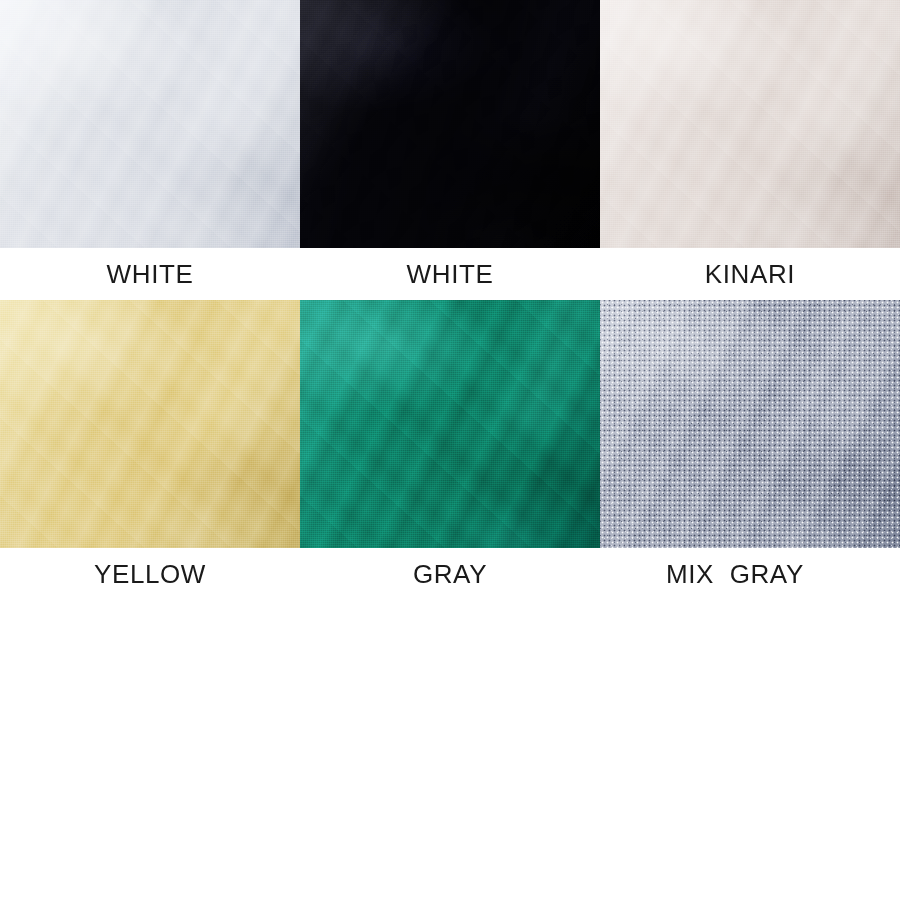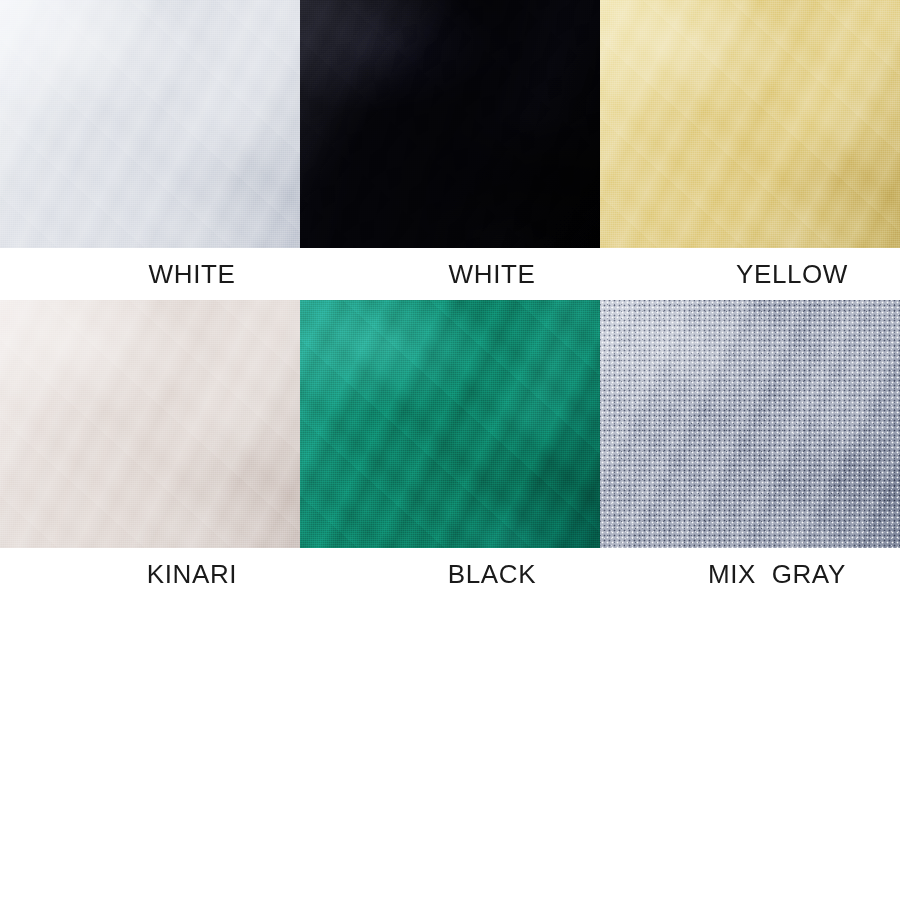--- a/index.html
+++ b/index.html
@@ -122,21 +122,20 @@
     justify-content: center;
     background: #ffffff;
     color: #1a1a1a;
     font-family: "Liberation Sans", sans-serif;
     font-size: 26px;
     font-weight: 300;
     letter-spacing: 0.6px;
     line-height: 1;
     white-space: pre;
     user-select: none;
-    margin-left: 42px;
   }
 
   .swatch-cell.align-left-label .swatch-label {
     justify-content: flex-start;
     padding-left: 66px;
     box-sizing: border-box;
   }
 </style>
 </head>
 <body>
@@ -155,44 +154,44 @@
       <div class="swatch-chip texture-woven">
         <div class="chip-base" style="background: linear-gradient(128deg, rgb(22, 22, 29) 0%, rgb(3, 3, 7) 34%, rgb(3, 3, 7) 62%, rgb(0, 0, 0) 100%);"></div>
         <div class="chip-weave"></div>
         <div class="chip-wrinkle"></div>
         <div class="chip-shade"></div>
       </div>
       <div class="swatch-label">WHITE</div>
     </div>
     <div class="swatch-cell">
       <div class="swatch-chip texture-woven">
+        <div class="chip-base" style="background: linear-gradient(128deg, rgb(242, 236, 234) 0%, rgb(228, 220, 216) 34%, rgb(228, 220, 216) 62%, rgb(207, 196, 191) 100%);"></div>
+        <div class="chip-weave"></div>
+        <div class="chip-wrinkle"></div>
+        <div class="chip-shade"></div>
+      </div>
+      <div class="swatch-label">KINARI</div>
+    </div>
+    <div class="swatch-cell">
+      <div class="swatch-chip texture-woven">
         <div class="chip-base" style="background: linear-gradient(128deg, rgb(240, 227, 171) 0%, rgb(227, 208, 138) 34%, rgb(227, 208, 138) 62%, rgb(201, 179, 104) 100%);"></div>
         <div class="chip-weave"></div>
         <div class="chip-wrinkle"></div>
         <div class="chip-shade"></div>
       </div>
       <div class="swatch-label">YELLOW</div>
     </div>
     <div class="swatch-cell">
       <div class="swatch-chip texture-woven">
-        <div class="chip-base" style="background: linear-gradient(128deg, rgb(242, 236, 234) 0%, rgb(228, 220, 216) 34%, rgb(228, 220, 216) 62%, rgb(207, 196, 191) 100%);"></div>
-        <div class="chip-weave"></div>
-        <div class="chip-wrinkle"></div>
-        <div class="chip-shade"></div>
-      </div>
-      <div class="swatch-label">KINARI</div>
-    </div>
-    <div class="swatch-cell">
-      <div class="swatch-chip texture-woven">
         <div class="chip-base" style="background: linear-gradient(128deg, rgb(25, 147, 122) 0%, rgb(14, 122, 98) 34%, rgb(14, 122, 98) 62%, rgb(4, 88, 71) 100%);"></div>
         <div class="chip-weave"></div>
         <div class="chip-wrinkle"></div>
         <div class="chip-shade"></div>
       </div>
-      <div class="swatch-label">BLACK</div>
+      <div class="swatch-label">GRAY</div>
     </div>
     <div class="swatch-cell align-left-label">
       <div class="swatch-chip texture-heather">
         <div class="chip-base" style="background: linear-gradient(128deg, rgb(196, 201, 214) 0%, rgb(168, 174, 190) 34%, rgb(168, 174, 190) 62%, rgb(133, 141, 161) 100%);"></div>
         <div class="chip-speckle"></div>
         <div class="chip-wrinkle"></div>
         <div class="chip-shade"></div>
       </div>
       <div class="swatch-label">MIX  GRAY</div>
     </div>

